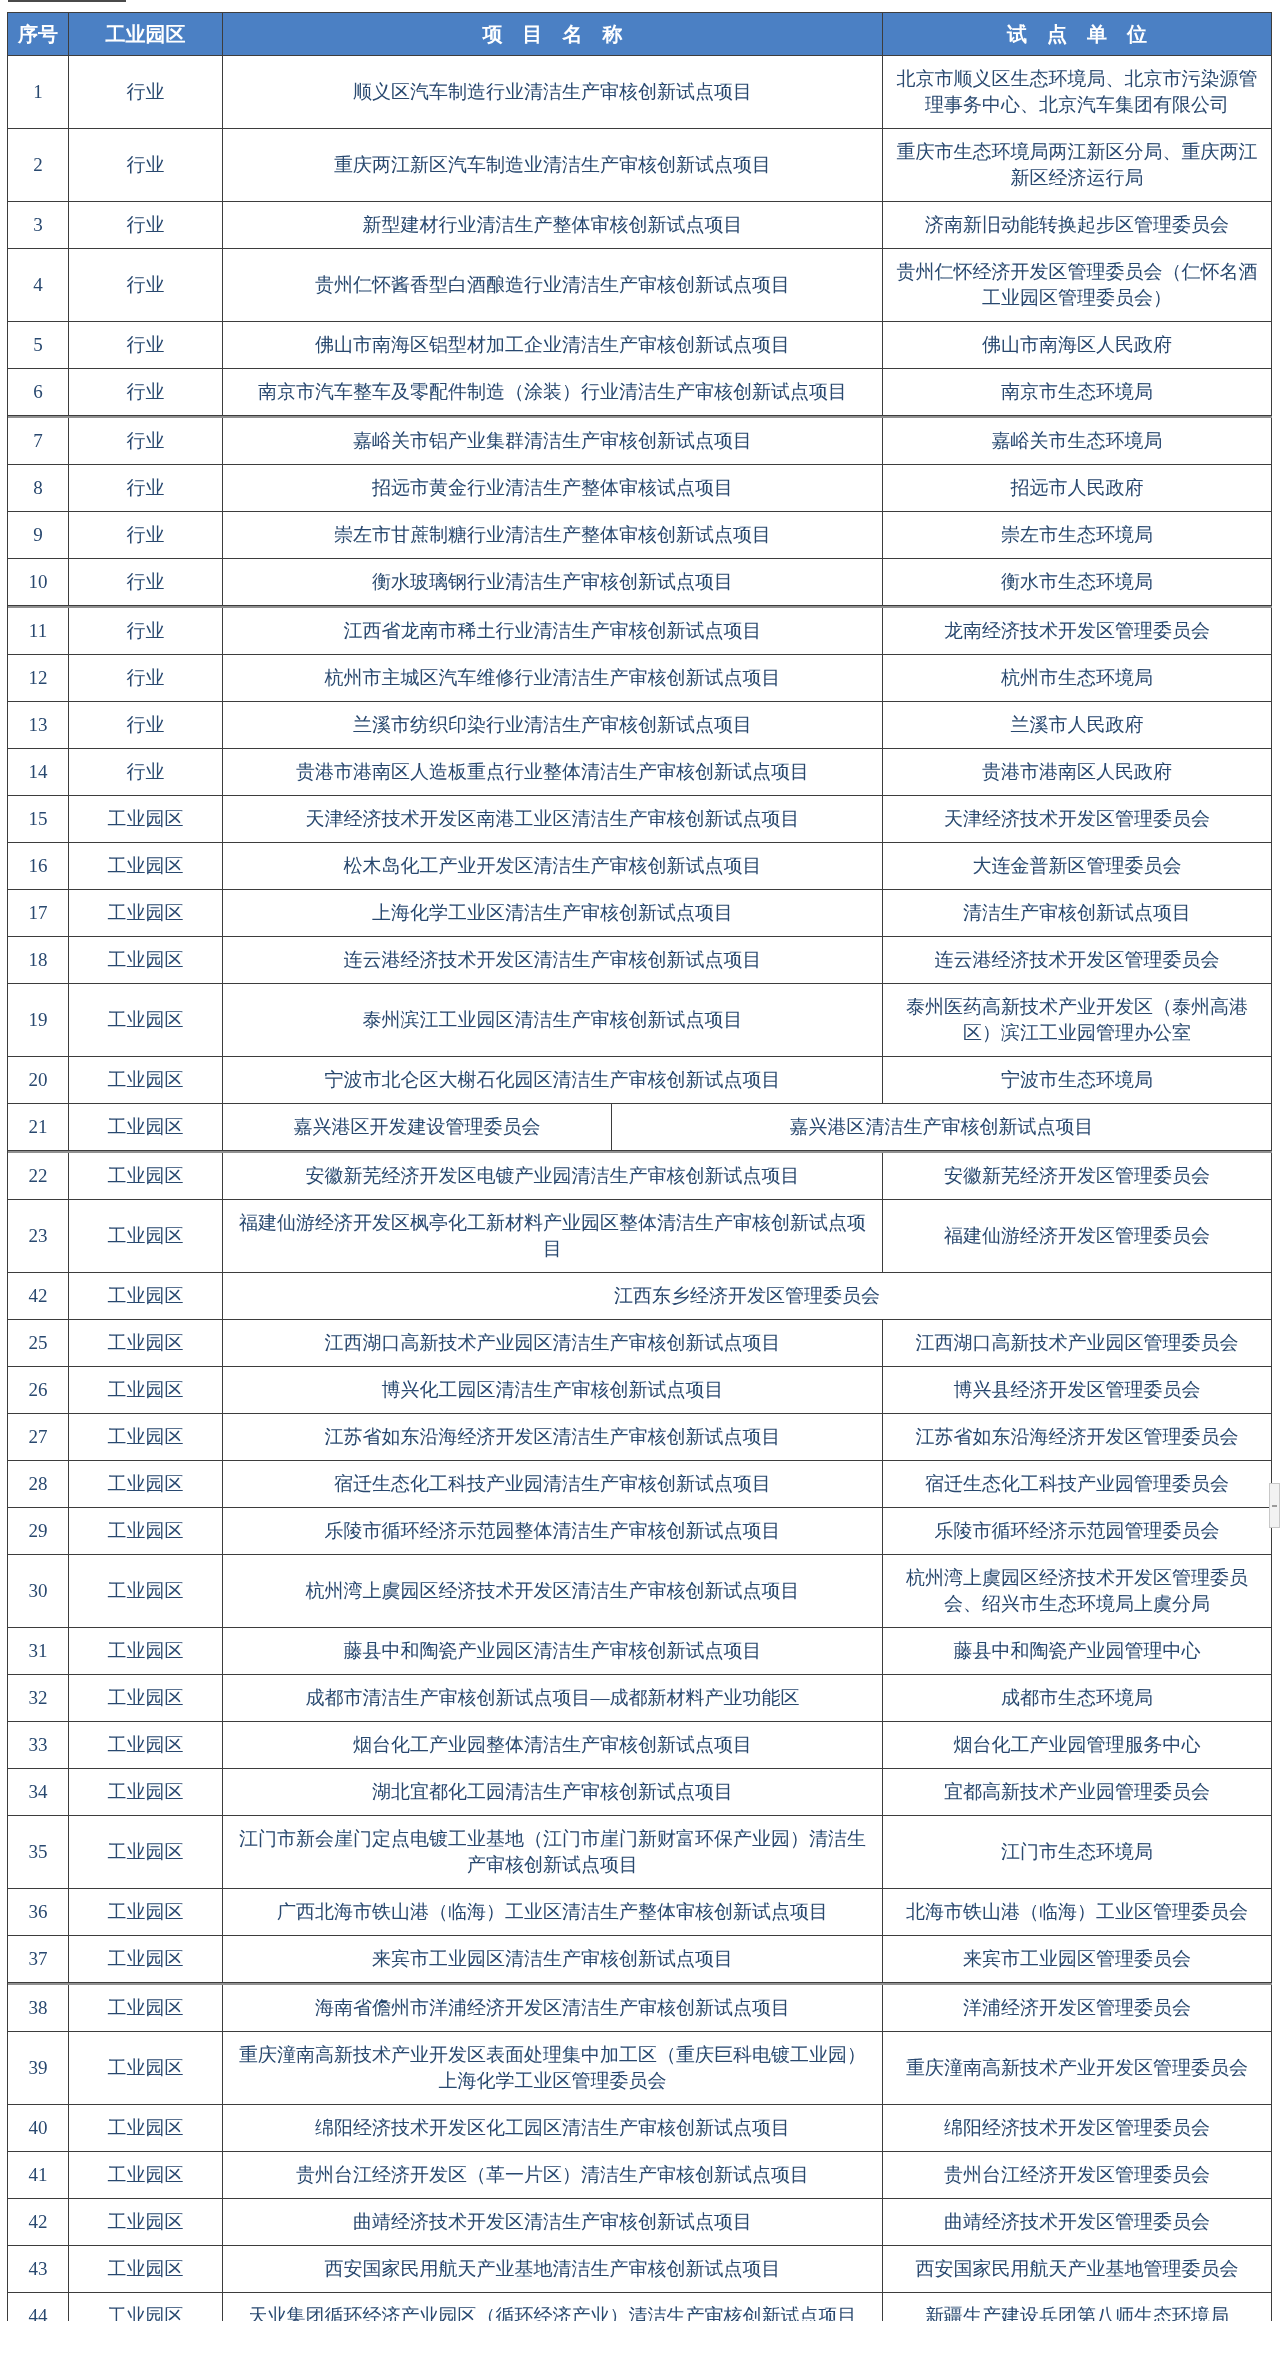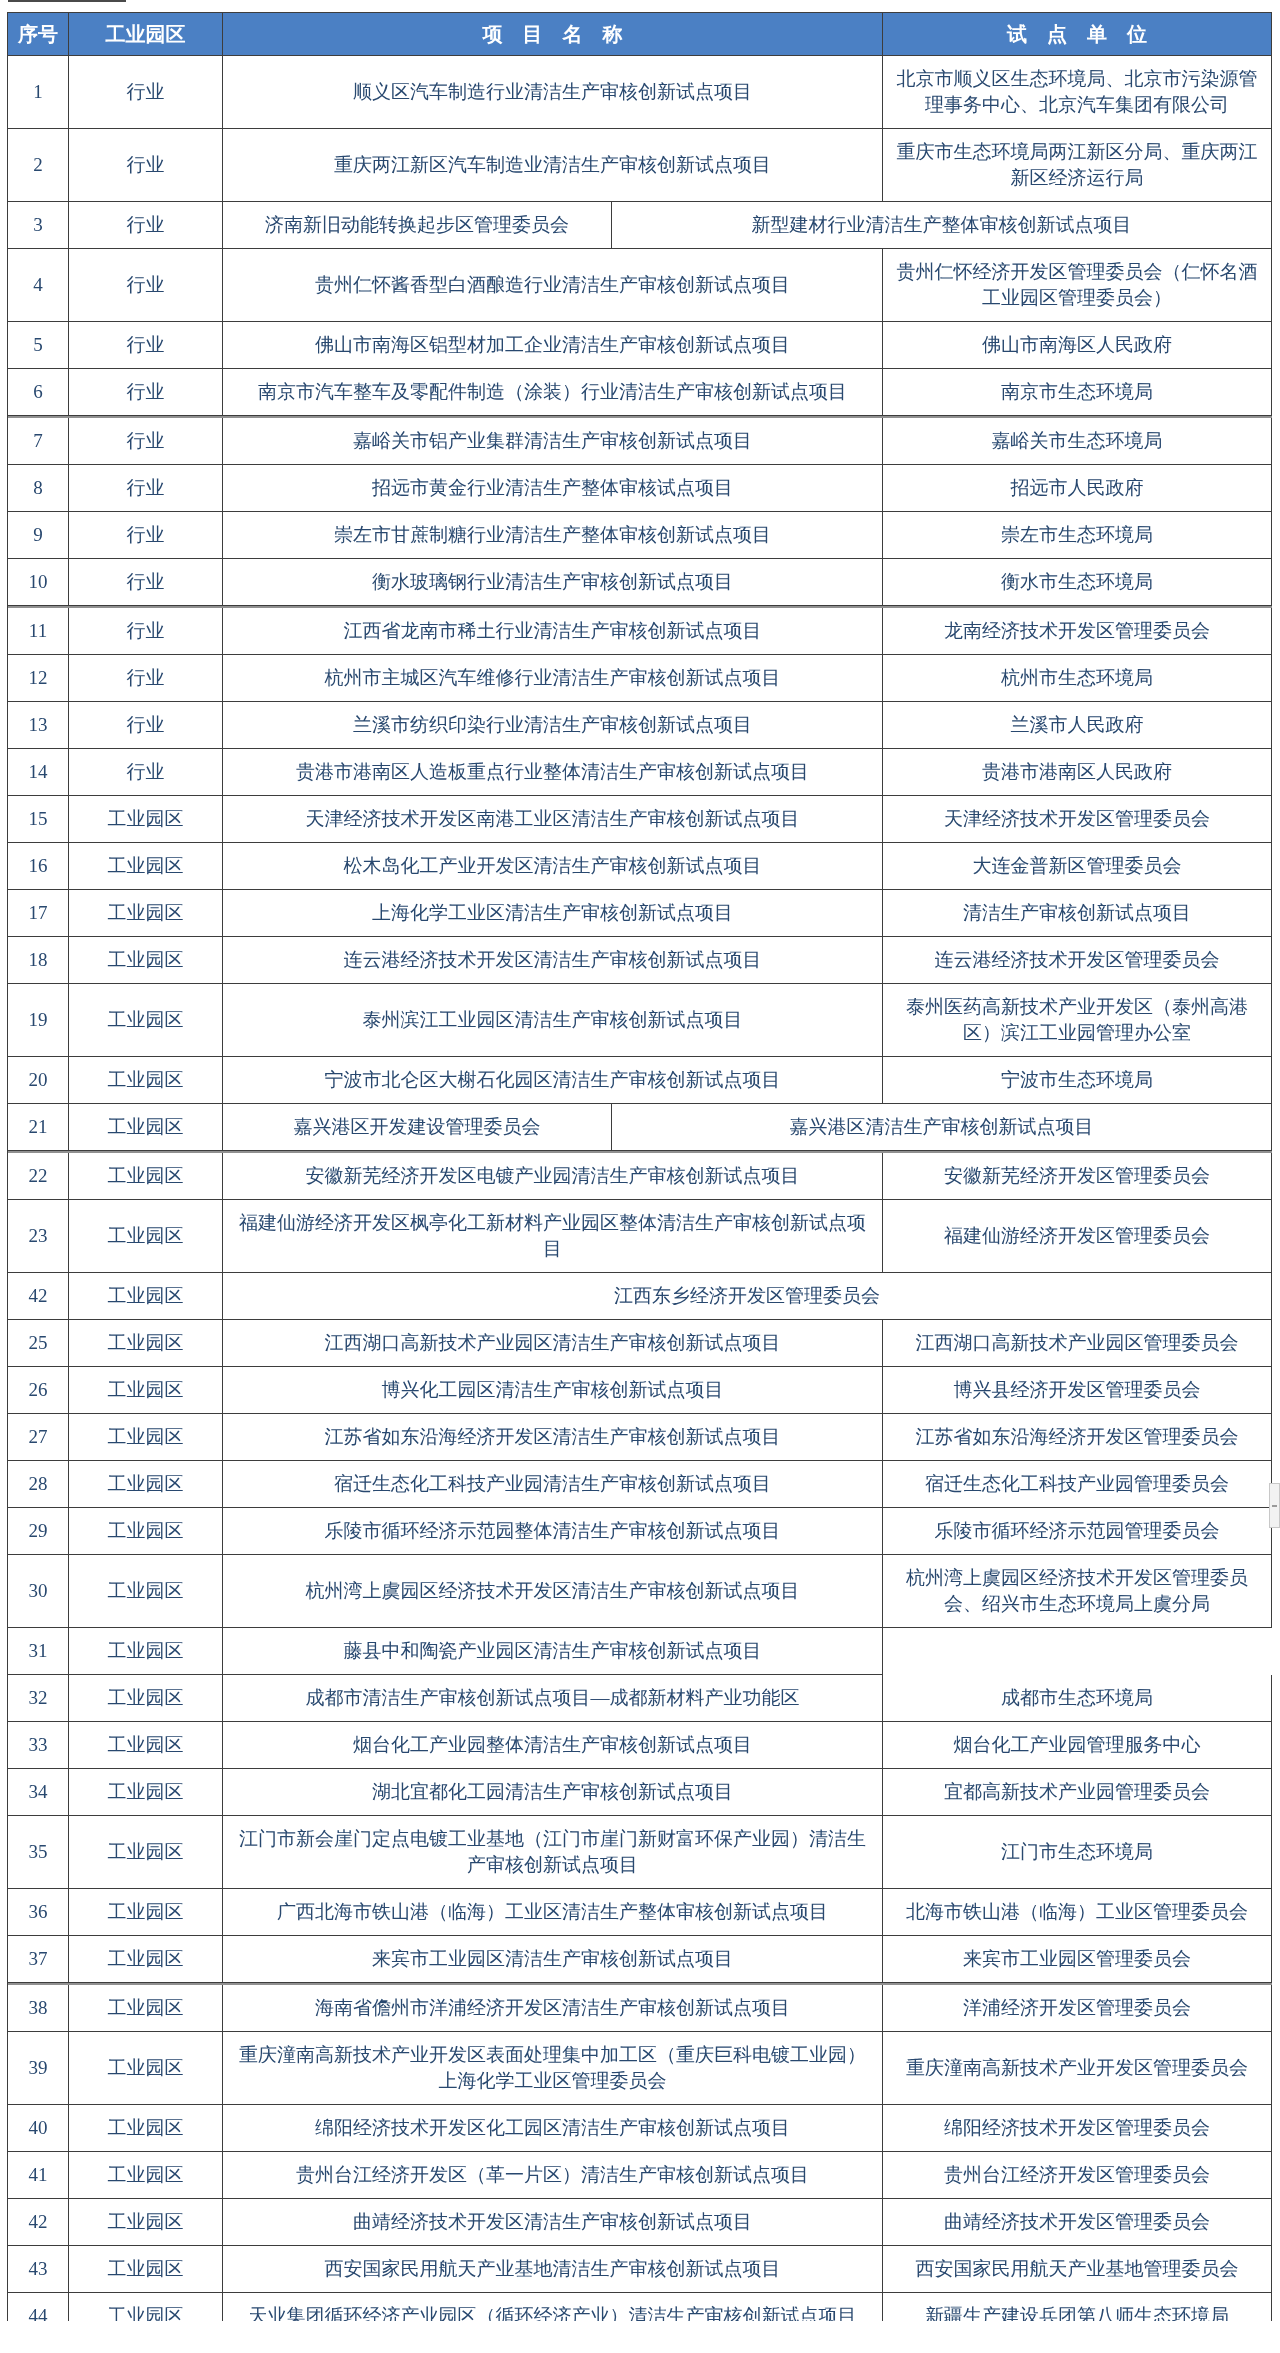--- a/index.html
+++ b/index.html
@@ -86,22 +86,22 @@
         </div>
         <div class="row">
           <div class="cell c0">2</div>
           <div class="cell c1">行业</div>
           <div class="cell c2">重庆两江新区汽车制造业清洁生产审核创新试点项目</div>
           <div class="cell c3">重庆市生态环境局两江新区分局、重庆两江新区经济运行局</div>
         </div>
         <div class="row">
           <div class="cell c0">3</div>
           <div class="cell c1">行业</div>
+          <div class="cell c2">新型建材行业清洁生产整体审核创新试点项目</div>
           <div class="cell c3">济南新旧动能转换起步区管理委员会</div>
-          <div class="cell c2">新型建材行业清洁生产整体审核创新试点项目</div>
         </div>
         <div class="row">
           <div class="cell c0">4</div>
           <div class="cell c1">行业</div>
           <div class="cell c2">贵州仁怀酱香型白酒酿造行业清洁生产审核创新试点项目</div>
           <div class="cell c3">贵州仁怀经济开发区管理委员会（仁怀名酒工业园区管理委员会）</div>
         </div>
         <div class="row">
           <div class="cell c0">5</div>
           <div class="cell c1">行业</div>
@@ -254,20 +254,21 @@
         <div class="row">
           <div class="cell c0">30</div>
           <div class="cell c1">工业园区</div>
           <div class="cell c2">杭州湾上虞园区经济技术开发区清洁生产审核创新试点项目</div>
           <div class="cell c3">杭州湾上虞园区经济技术开发区管理委员会、绍兴市生态环境局上虞分局</div>
         </div>
         <div class="row">
           <div class="cell c0">31</div>
           <div class="cell c1">工业园区</div>
           <div class="cell c2">藤县中和陶瓷产业园区清洁生产审核创新试点项目</div>
+          <div class="cell c3">藤县中和陶瓷产业园管理中心</div>
         </div>
         <div class="row">
           <div class="cell c0">32</div>
           <div class="cell c1">工业园区</div>
           <div class="cell c2">成都市清洁生产审核创新试点项目—成都新材料产业功能区</div>
           <div class="cell c3">成都市生态环境局</div>
         </div>
         <div class="row">
           <div class="cell c0">33</div>
           <div class="cell c1">工业园区</div>

